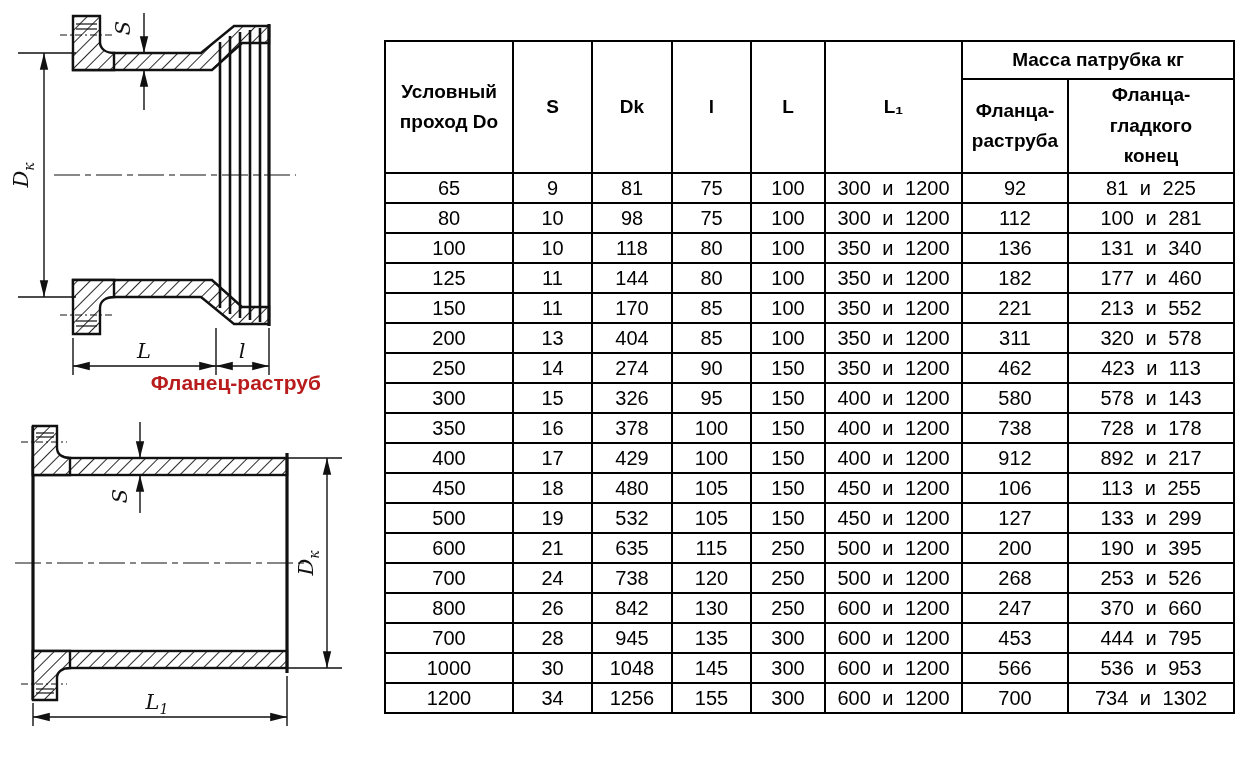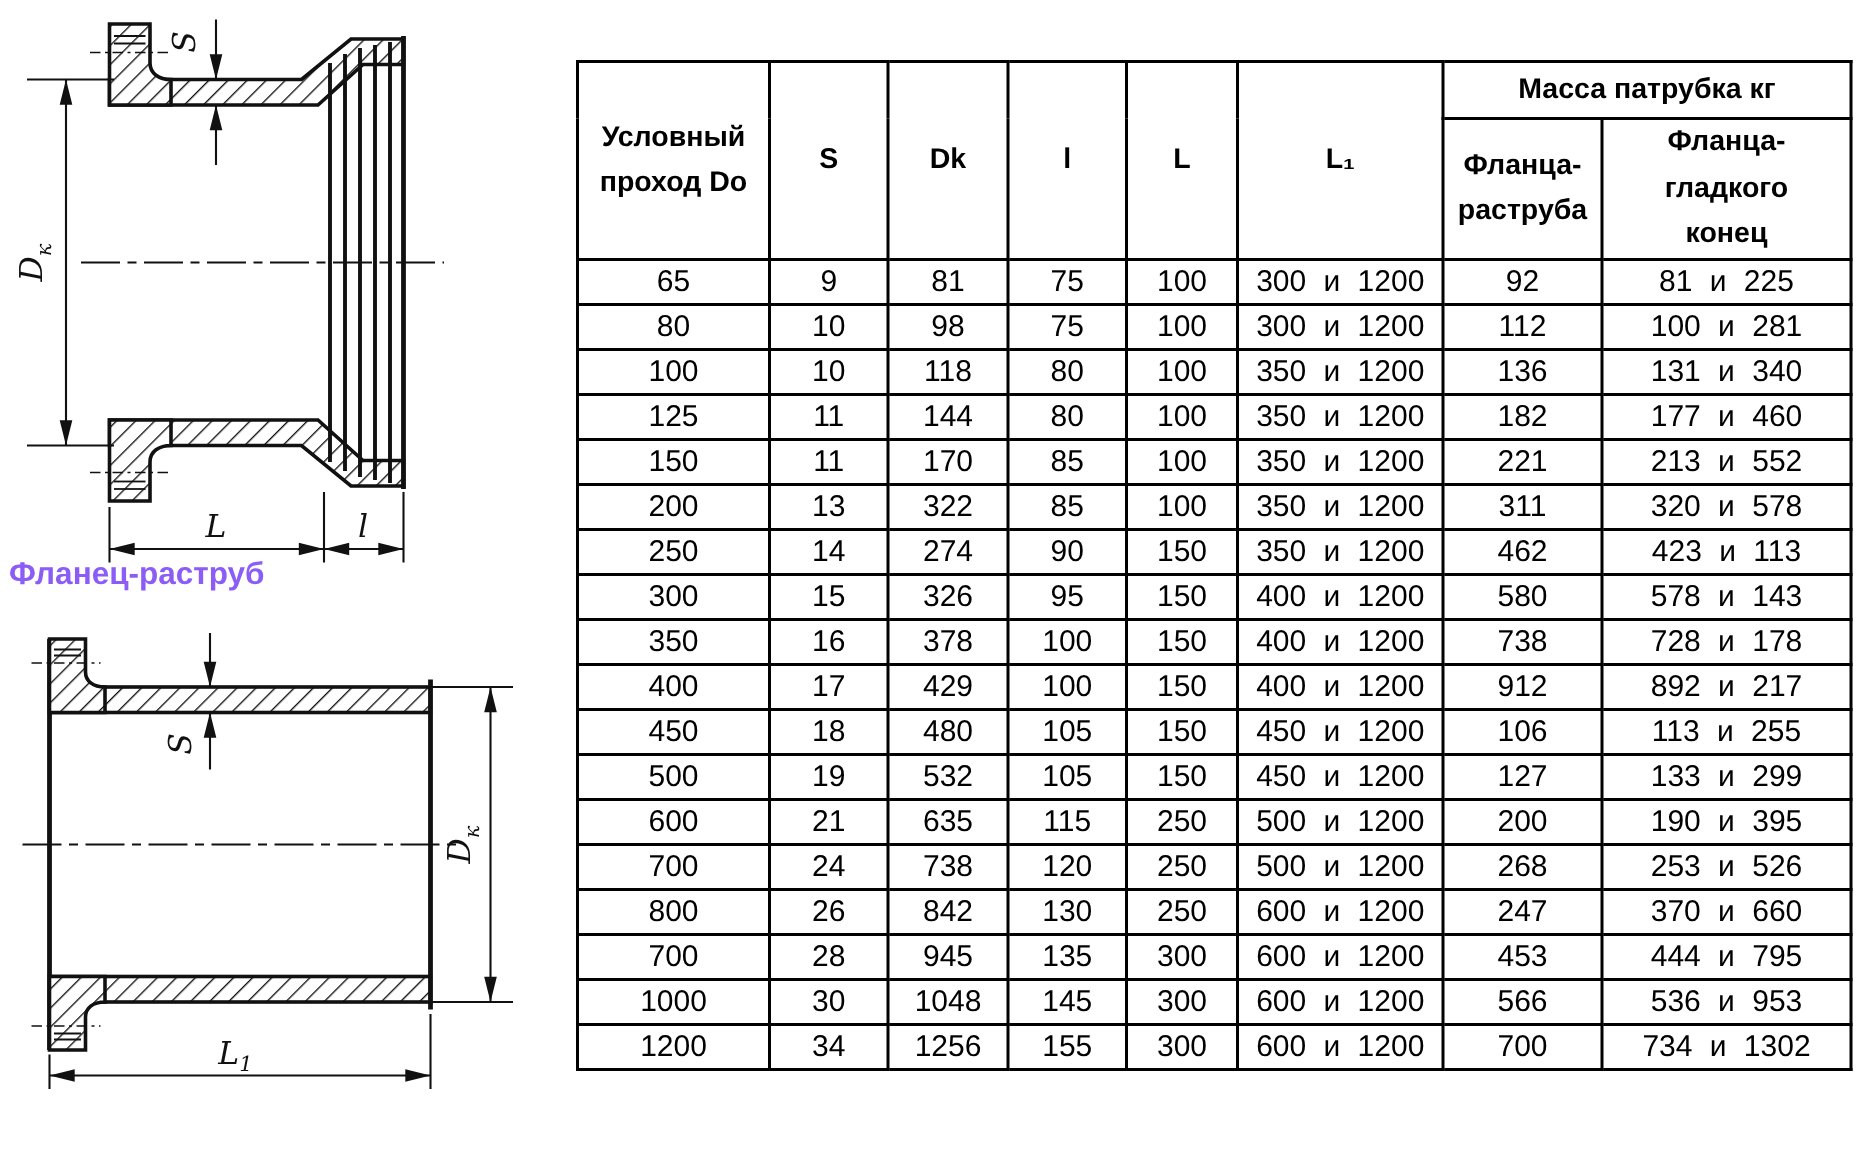--- a/index.html
+++ b/index.html
@@ -15,22 +15,22 @@
   .part  { fill: url(#h1); stroke: #111; stroke-width: 2.4; }
   .cl    { stroke: #111; stroke-width: 1.2; stroke-dasharray: 26 5 6 5; fill: none; }
   .dim   { stroke: #111; stroke-width: 1.4; fill: none; }
   .thick { stroke: #111; stroke-width: 3.2; }
   .rib   { stroke: #111; stroke-width: 2.6; }
   .det   { stroke: #111; stroke-width: 1.2; }
   .axis  { stroke: #111; stroke-width: 1; stroke-dasharray: 7 3 2 3; }
   .dimtext { font: italic 21px "DejaVu Serif", serif; fill: #111; }
   .sub   { font-size: 14px; }
   .caption {
-    position: absolute; font-weight: 700; font-size: 21px; color: #8b5cf6;
-    text-align: left; font-family: "Liberation Sans", sans-serif;
+    position: absolute; font-weight: 700; font-size: 21px; color: #b91c1c;
+    text-align: right; font-family: "Liberation Sans", sans-serif;
   }
 
   
   table.spec {
     position: absolute; left: 384px; top: 40px; width: 849px;
     border-collapse: collapse; table-layout: fixed; color: #000;
   }
   .spec th, .spec td {
     border: 2px solid #000; text-align: center; vertical-align: middle; padding: 0 3px;
     overflow: hidden;
@@ -232,21 +232,21 @@
           <td>170</td>
           <td>85</td>
           <td>100</td>
           <td>350 и 1200</td>
           <td>221</td>
           <td>213 и 552</td>
         </tr>
         <tr>
           <td>200</td>
           <td>13</td>
-          <td>322</td>
+          <td>404</td>
           <td>85</td>
           <td>100</td>
           <td>350 и 1200</td>
           <td>311</td>
           <td>320 и 578</td>
         </tr>
         <tr>
           <td>250</td>
           <td>14</td>
           <td>274</td>

